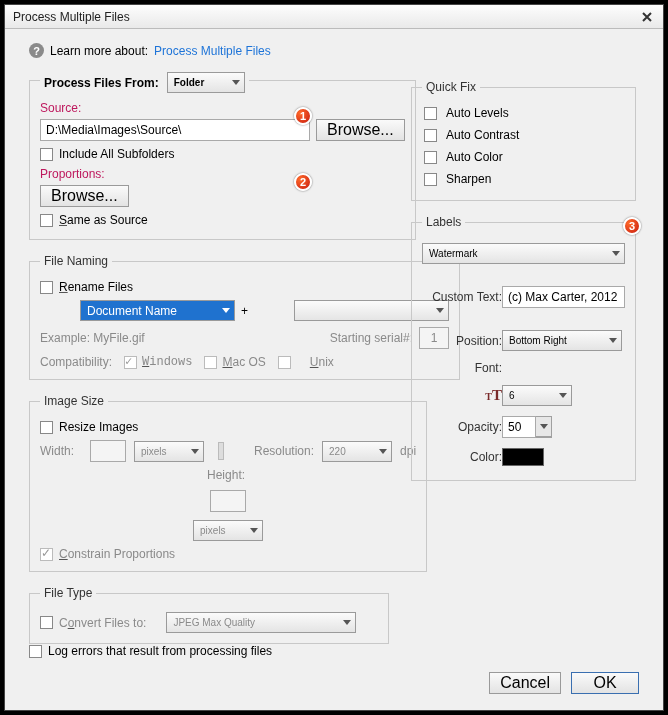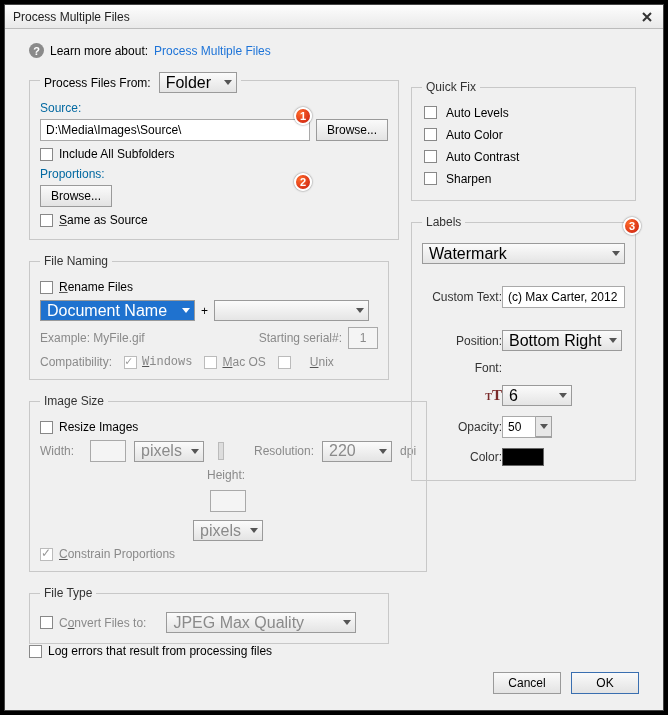--- a/index.html
+++ b/index.html
@@ -59,83 +59,84 @@
     position: relative;
   }
   fieldset.pfrom { padding-top: 14px; }
   legend { font-size: 12px; color: #333; padding: 0 4px; }
   .toprow {
     position: absolute;
     top: -9px; left: 10px;
     display: flex; align-items: center; gap: 8px;
     background: #f0f0f0;
     padding: 0 4px;
+    font-weight: bold;
   }
   .dd {
     display: inline-flex; align-items: center; justify-content: space-between;
     height: 21px; min-width: 70px;
     background: linear-gradient(#fbfbfb,#e4e4e4);
     border: 1px solid #9a9a9a;
     padding: 0 4px 0 6px;
-    font-size: 16px;
+    font-size: 10px;
     cursor: pointer;
   }
   .dd .arrow { margin-left: 6px; }
   .arrow {
     width: 0; height: 0;
     border-left: 4px solid transparent;
     border-right: 4px solid transparent;
     border-top: 5px solid #555;
     display: inline-block;
   }
-  label.plain { color: #0369a1; }
+  label.plain { color: #be185d; }
   .fieldrow { display: flex; align-items: center; gap: 6px; margin-top: 4px; }
   .ti {
     height: 22px; border: 1px solid #a9a9a9; background: #fff;
     padding: 0 5px; font-size: 12px; flex: 1 1 auto;
   }
   .ti.small { width: 30px; flex: none; text-align: center; }
   .ti.num { width: 36px; flex: none; text-align: center; }
   .btn {
     height: 22px; min-width: 58px;
     background: linear-gradient(#fafafa,#e3e3e3);
     border: 1px solid #9a9a9a; cursor: pointer;
-    font-size: 12px; padding: 0 10px;
+    font-size: 16px; padding: 0 10px;
   }
   .btn.primary { min-width: 68px; }
   .cbx {
     width: 13px; height: 13px; border: 1px solid #888; background: #fff;
     display: inline-block; vertical-align: middle;
     cursor: pointer; position: relative;
   }
   .cbx.checked::after {
     content: "✓"; position: absolute; top: -3px; left: 0;
     font-size: 12px; color: #333;
   }
   .cbx.disabled { border-color: #bbb; }
   .cbx.disabled.checked::after { color: #999; }
   .grayed { color: #8a8a8a; }
   .row6 { margin-top: 6px; }
   .sel {
     height: 21px; border: 1px solid #9a9a9a;
     background: linear-gradient(#fbfbfb,#e5e5e5);
     display: inline-flex; align-items: center; justify-content: space-between;
-    padding: 0 4px 0 6px; font-size: 16px; cursor: pointer;
+    padding: 0 4px 0 6px; font-size: 12px; cursor: pointer; margin-left: 40px;
   }
   .sel.highlight { background: #1f72cf; color: #fff; }
   .sel.highlight .arrow { border-top-color: #fff; }
   .marker {
     position: absolute; width: 18px; height: 18px; border-radius: 50%;
     background: radial-gradient(circle at 30% 30%, #ff6a2a, #c81b0f);
     border: 2px solid #fff; box-shadow: 0 0 2px rgba(0,0,0,.6);
     color: #fff; font-weight: bold; font-size: 11px;
     display: flex; align-items: center; justify-content: center;
     z-index: 5;
   }
-  .qf-item { display: flex; align-items: flex-start; gap: 9px; padding: 4px 2px; }
+  .qf-item { display: flex; align-items: center; gap: 9px; padding: 4px 2px; }
   .labels-row { display: flex; align-items: center; margin-top: 10px; }
   .labels-row .lbl { width: 80px; color: #333; text-align: right; }
   .swatch { width: 42px; height: 18px; background: #000; border: 1px solid #666; }
   .spinner {
     width: 16px; height: 22px; border: 1px solid #a0a0a0; border-left: none;
     display: flex; flex-direction: column; background:#e7e7e7;
   }
   .spinner div { flex:1; display:flex; align-items:center; justify-content:center; }
   .spinner div:first-child { border-bottom:1px solid #a0a0a0; }
   .tsize-ico { font-family: serif; font-size: 15px; color:#7a2a2a; font-weight:bold; }
@@ -302,25 +303,25 @@
       <div class="col-right">
 
         <fieldset>
           <legend>Quick Fix</legend>
           <div class="qf-item">
               <span class="cbx"></span>
               <span>Auto Levels</span>
             </div>
           <div class="qf-item">
               <span class="cbx"></span>
-              <span>Auto Color</span>
+              <span>Auto Contrast</span>
             </div>
           <div class="qf-item">
               <span class="cbx"></span>
-              <span>Auto Contrast</span>
+              <span>Auto Color</span>
             </div>
           <div class="qf-item">
               <span class="cbx"></span>
               <span>Sharpen</span>
             </div>
         </fieldset>
 
         <fieldset style="position:relative;padding-bottom:14px;">
           <legend>Labels</legend>
           <div class="marker" style="top:-12px; right:-6px;">3</div>

